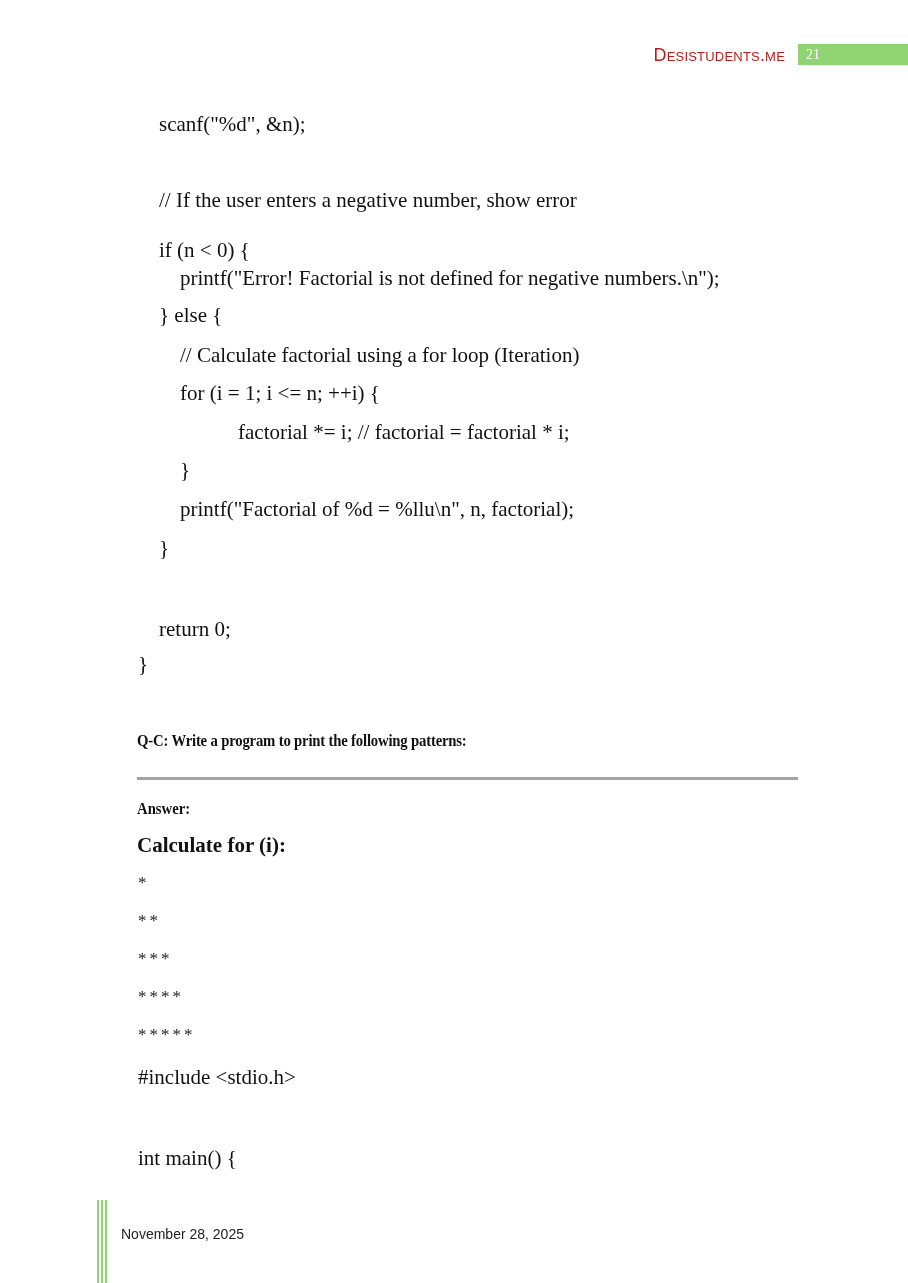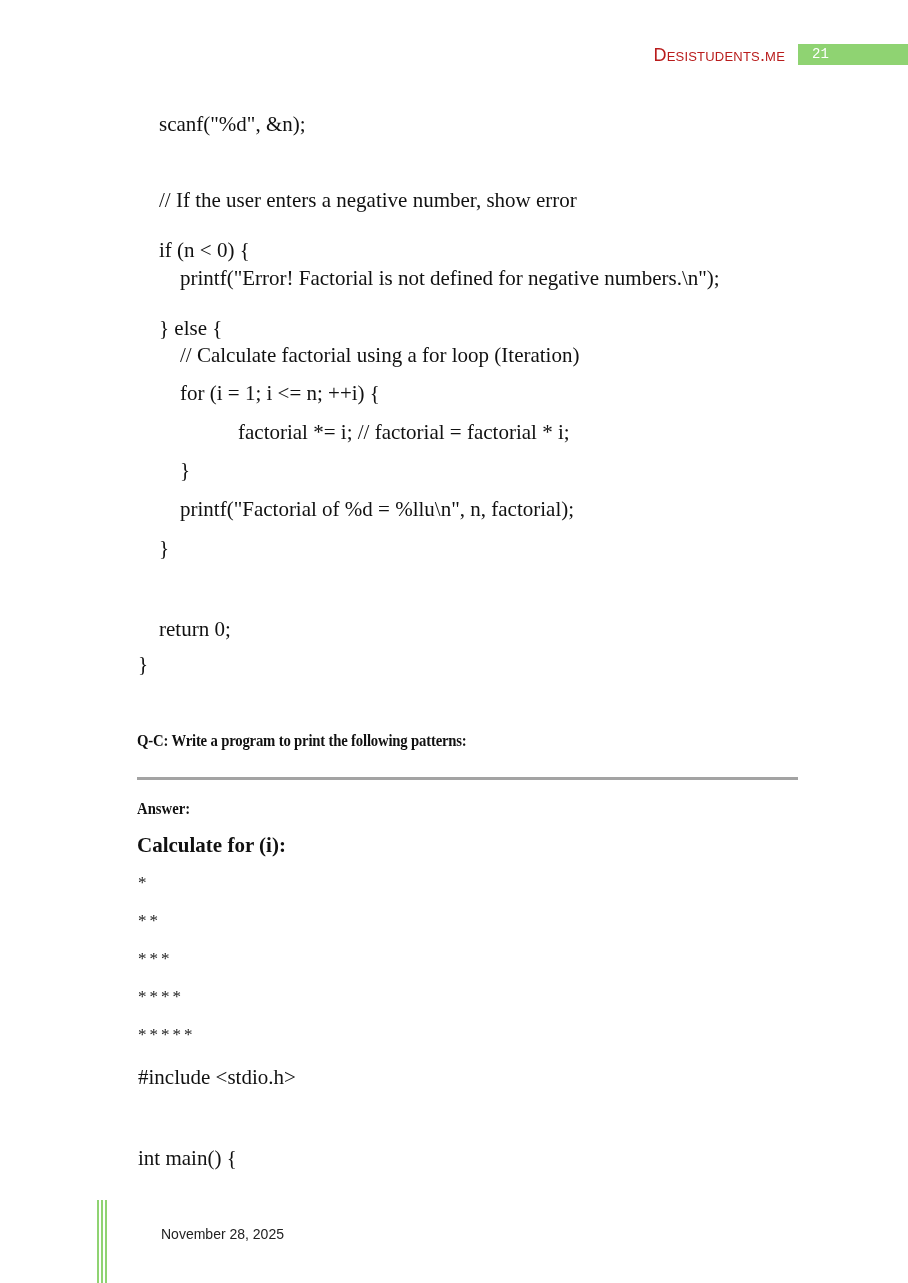--- a/index.html
+++ b/index.html
@@ -28,24 +28,24 @@
     letter-spacing: 0.2px;
   }
   .header-page {
     position: absolute;
     top: 44px;
     left: 798px;
     width: 110px;
     height: 21px;
     background: #8fd372;
     color: #ffffff;
-    font-family: Liberation Mono, monospace;
+    font-family: Liberation Serif, serif;
     font-size: 14px;
     line-height: 21px;
-    padding-left: 14px;
+    padding-left: 8px;
     box-sizing: border-box;
   }
   .line {
     position: absolute;
     font-size: 21px;
     line-height: 24px;
     white-space: pre;
     color: #111111;
   }
   .lvl0 { left: 138px; }
@@ -112,35 +112,34 @@
     background: #8fd372;
   }
   .footer-date {
     position: absolute;
     left: 121px;
     top: 1225px;
     font-family: "Liberation Sans", sans-serif;
     font-size: 14px;
     line-height: 18px;
     color: #222222;
-    margin-left: 40px;
   }
 </style>
 </head>
 <body>
 
 <div class="header-site">Desistudents.me</div>
 <div class="header-page">21</div>
 
 <div>
   <div class="line lvl1" style="top:112px;">scanf("%d", &amp;n);</div>
   <div class="line lvl1" style="top:188px;">// If the user enters a negative number, show error</div>
   <div class="line lvl1" style="top:238px;">if (n &lt; 0) {</div>
   <div class="line lvl2" style="top:266px;">printf("Error! Factorial is not defined for negative numbers.\n");</div>
-  <div class="line lvl1" style="top:316px;">} else {</div>
+  <div class="line lvl1" style="top:303px;">} else {</div>
   <div class="line lvl2" style="top:343px;">// Calculate factorial using a for loop (Iteration)</div>
   <div class="line lvl2" style="top:381px;">for (i = 1; i &lt;= n; ++i) {</div>
   <div class="line lvl3" style="top:420px;">factorial *= i; // factorial = factorial * i;</div>
   <div class="line lvl2" style="top:458px;">}</div>
   <div class="line lvl2" style="top:497px;">printf("Factorial of %d = %llu\n", n, factorial);</div>
   <div class="line lvl1" style="top:536px;">}</div>
   <div class="line lvl1" style="top:617px;">return 0;</div>
   <div class="line lvl0" style="top:652px;">}</div>
 </div>
 

